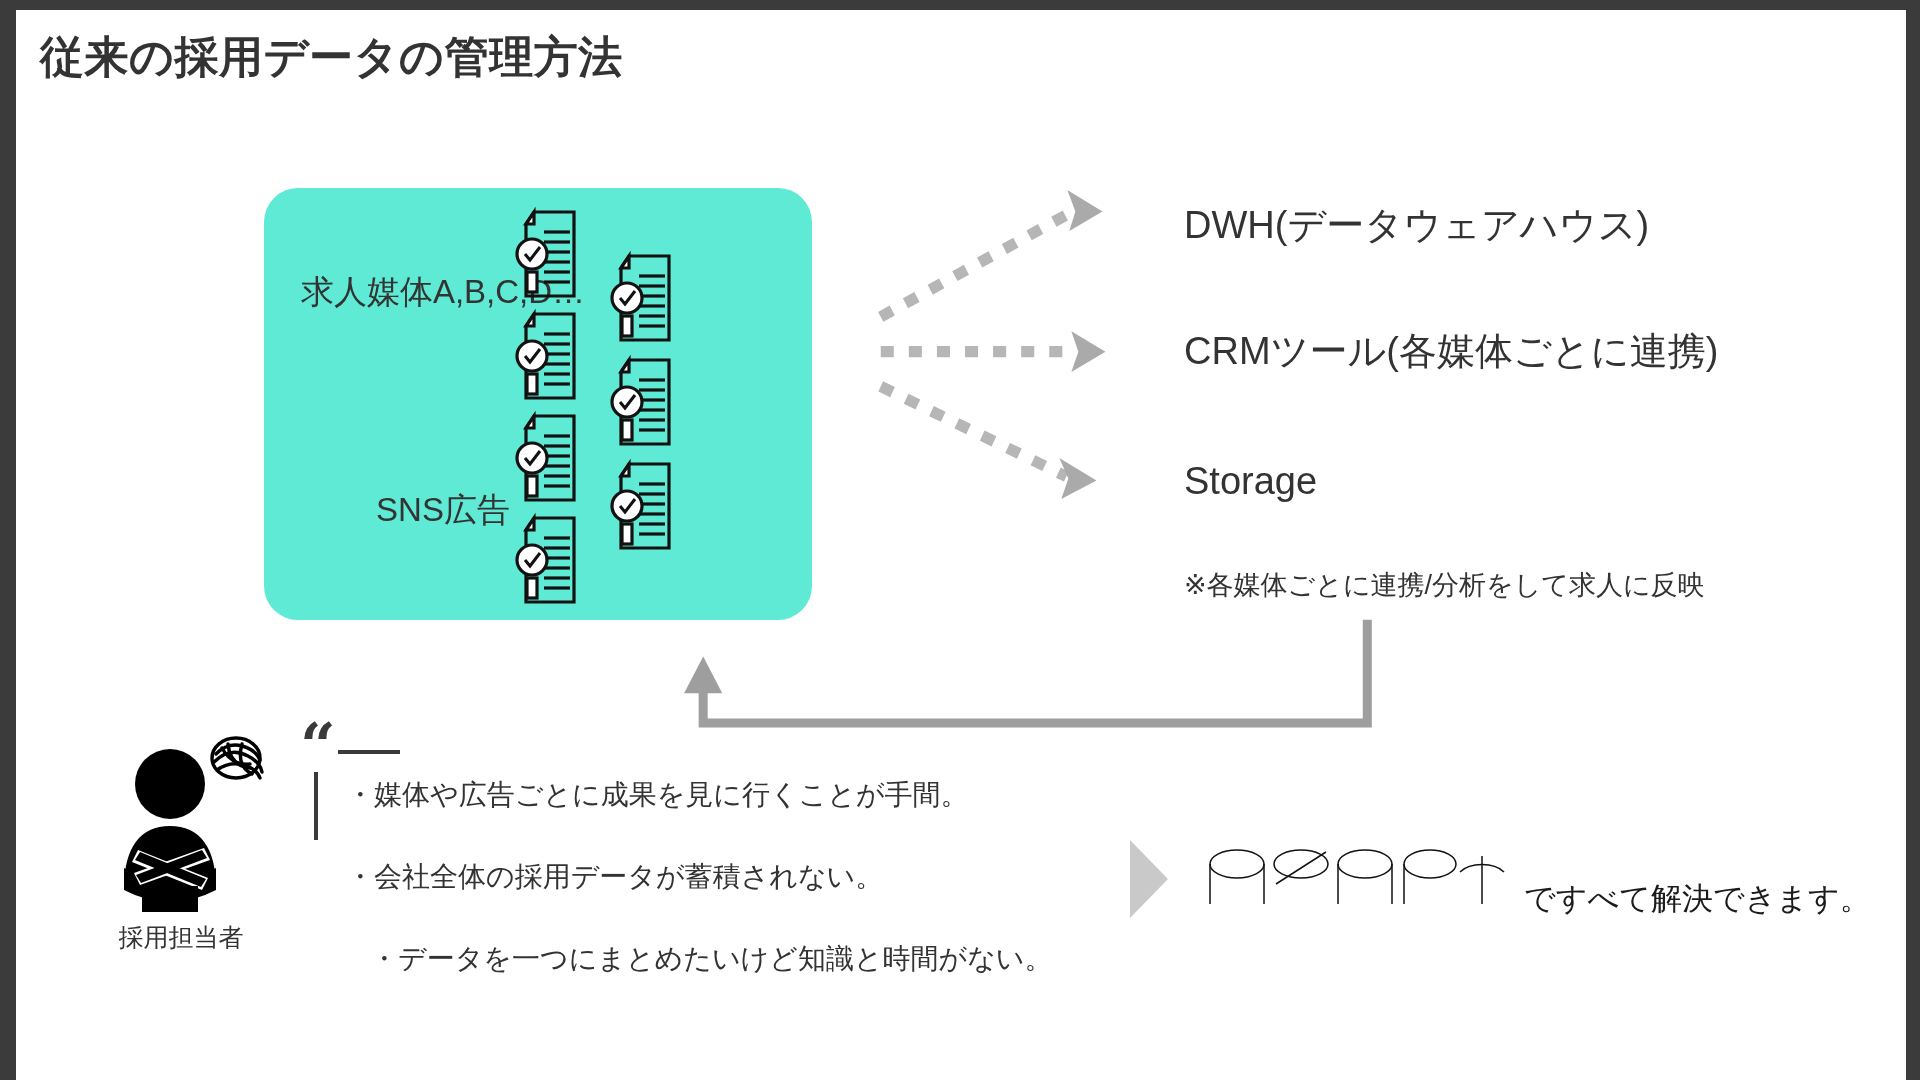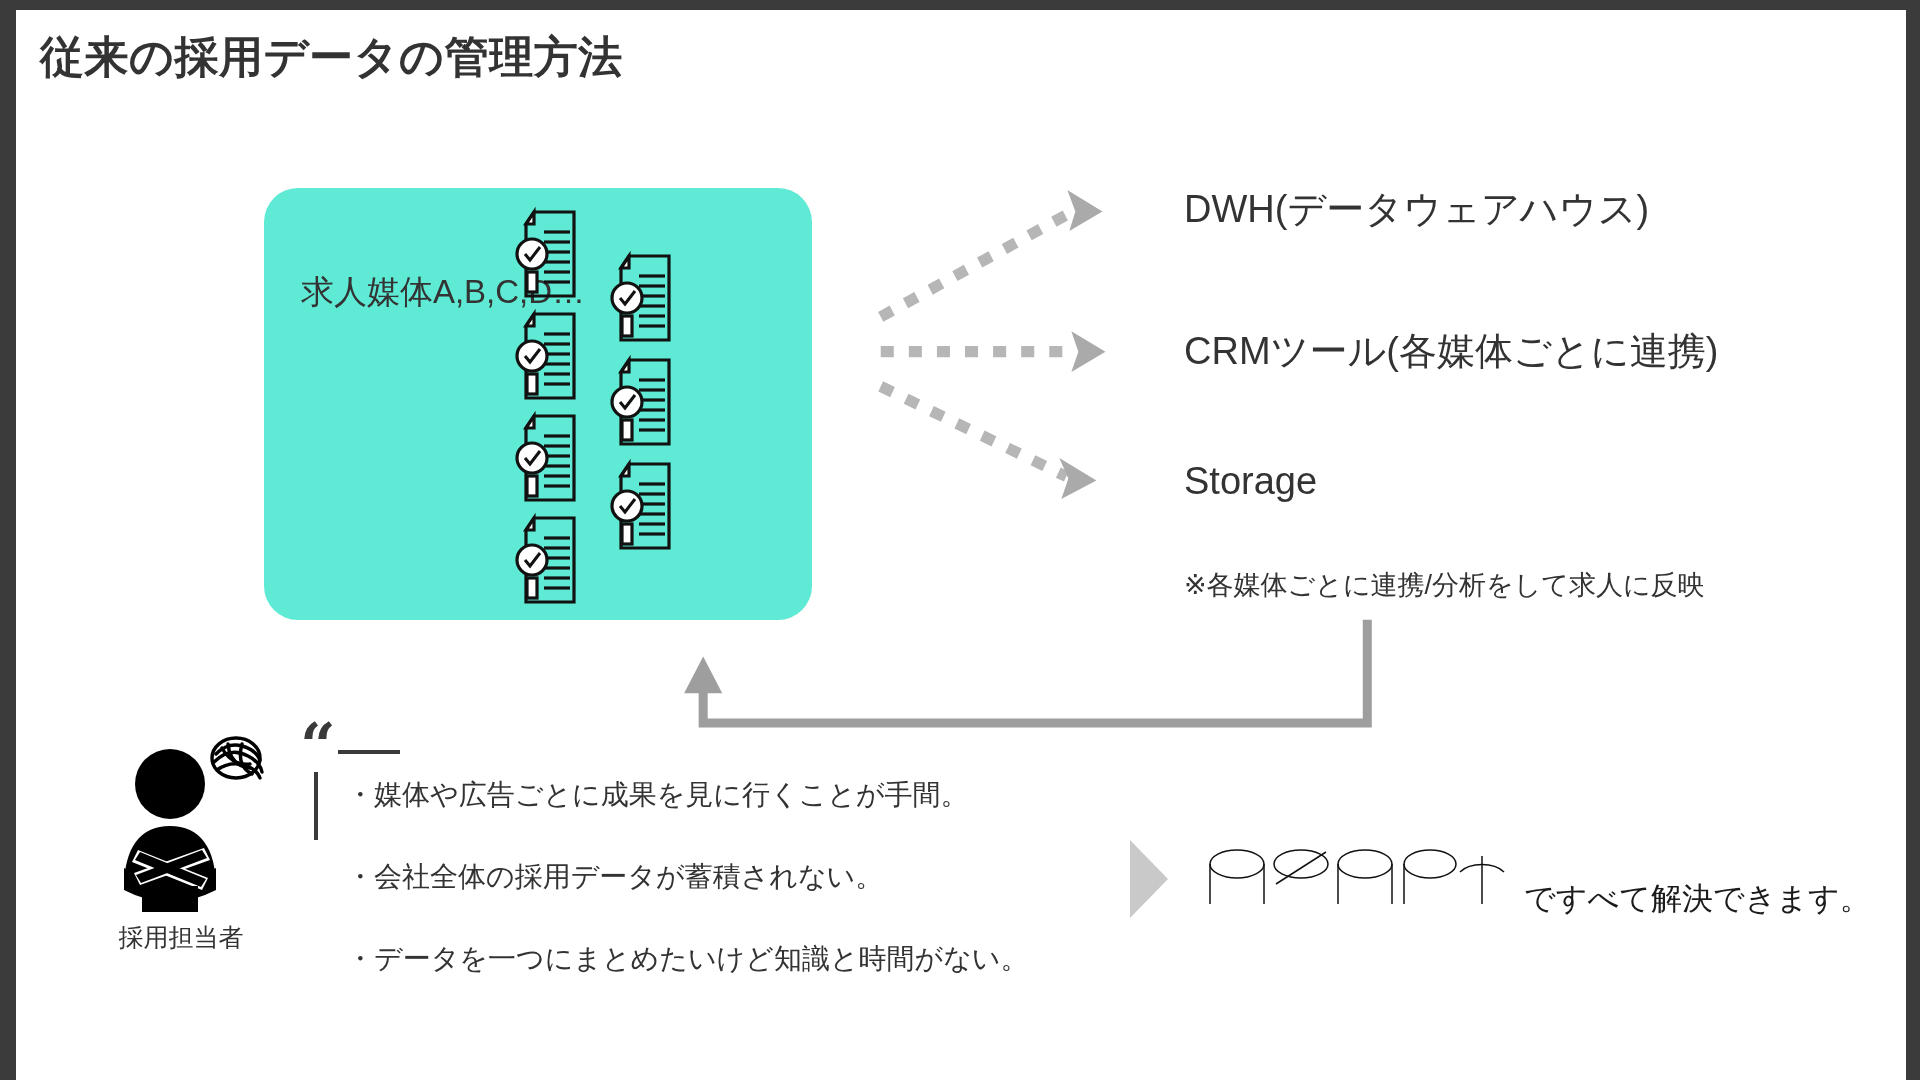--- a/index.html
+++ b/index.html
@@ -79,21 +79,21 @@
     pointer-events: none;
   }
 
   
   .dest-label {
     position: absolute;
     font-size: 38px;
     color: #333333;
     white-space: nowrap;
   }
-  #dest-label-0 { left: 1168px; top: 174px; }
+  #dest-label-0 { left: 1168px; top: 190px; }
   #dest-label-1 { left: 1168px; top: 316px; }
   #dest-label-2 { left: 1168px; top: 450px; }
 
   #dest-note {
     position: absolute;
     left: 1168px;
     top: 557px;
     font-size: 27px;
     color: #333333;
     white-space: nowrap;
@@ -145,21 +145,21 @@
     left: 330px;
     top: 766px;
     width: 820px;
   }
   .bullet-row {
     font-size: 28px;
     color: #333333;
     white-space: nowrap;
     margin-bottom: 44px;
   }
-  .bullet-row:last-child { margin-bottom: 0; }
+  .bullet-row:last-child { margin-bottom: 0; margin-left: 24px; }
 
   
   #cta-block {
     position: absolute;
     left: 1112px;
     top: 828px;
     display: flex;
     align-items: center;
   }
   #cta-triangle { margin-right: 38px; }
@@ -174,20 +174,21 @@
 </head>
 <body>
 
 <div id="slide-frame">
   <div id="slide">
 
     <div id="page-title">従来の採用データの管理方法</div>
 
     <div id="source-box">
       <div class="source-label" id="source-label-0">求人媒体A,B,C,D…</div>
+      <div class="source-label" id="source-label-2">SNS広告</div>
 
       <svg class="doc-icon" style="left:250px; top:18px;" width="76" height="96" viewBox="0 0 76 96">
         <g fill="none" stroke="#111" stroke-width="3.2">
           <path d="M20 6 h40 v84 h-48 V18 Z"></path>
           <path d="M20 6 L12 18 h8 Z" fill="#fff"></path>
           <line x1="30" y1="26" x2="56" y2="26"></line>
             <line x1="30" y1="36" x2="56" y2="36"></line>
           <line x1="30" y1="46" x2="56" y2="46"></line>
             <line x1="30" y1="56" x2="56" y2="56"></line>
           <line x1="30" y1="66" x2="56" y2="66"></line>

